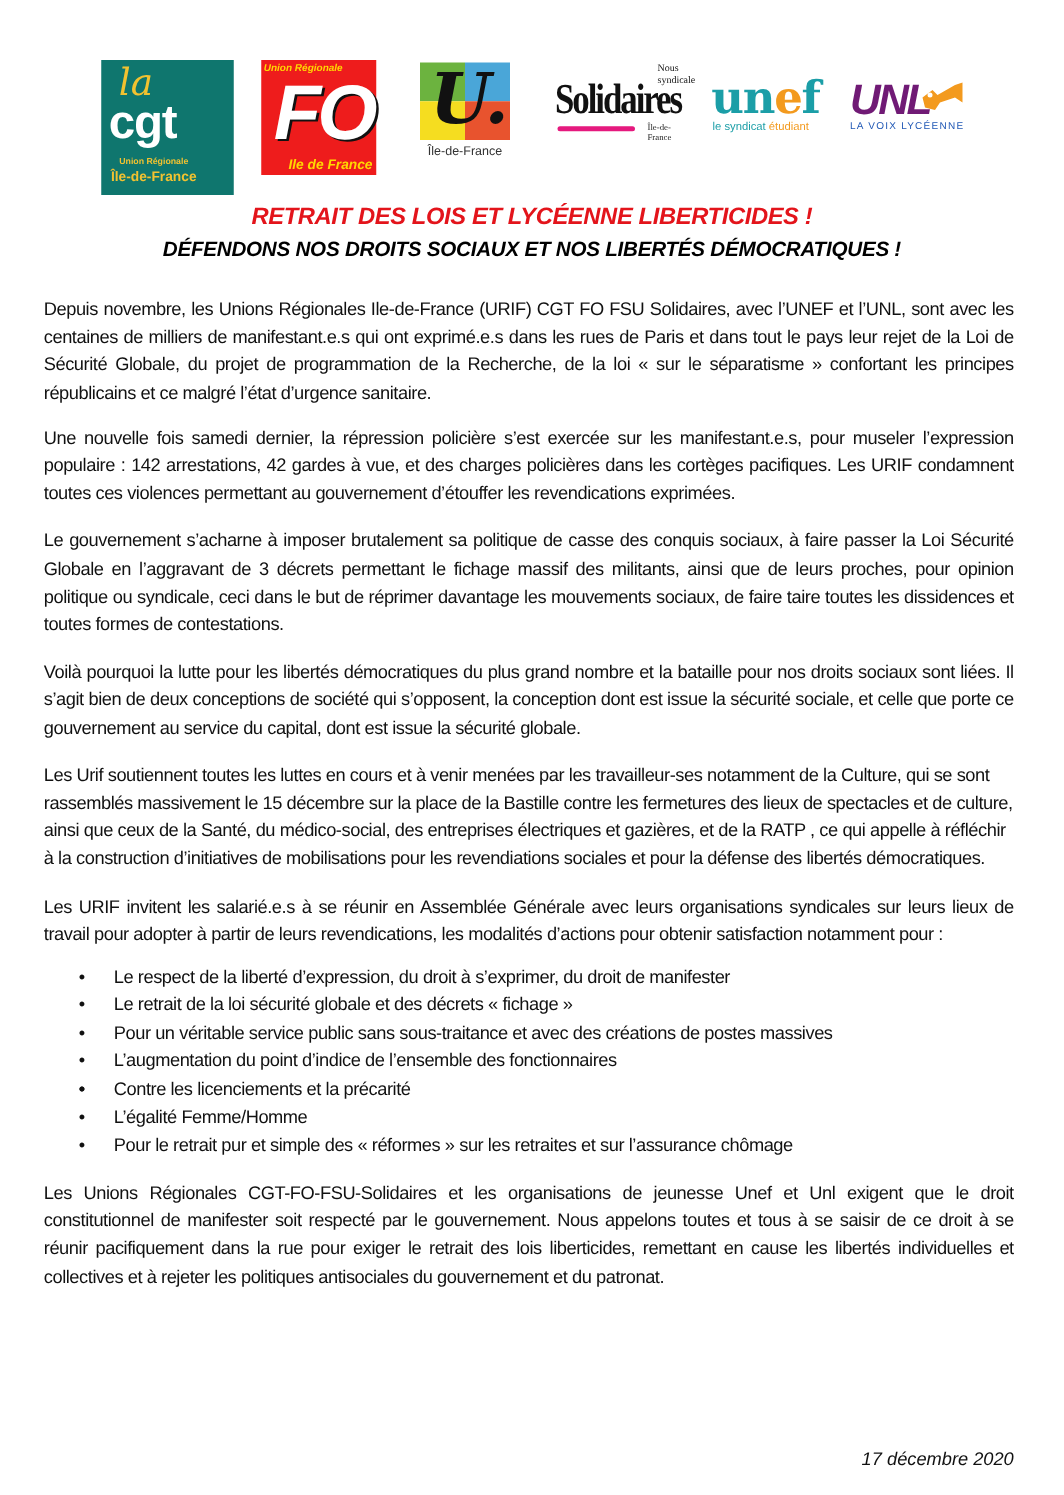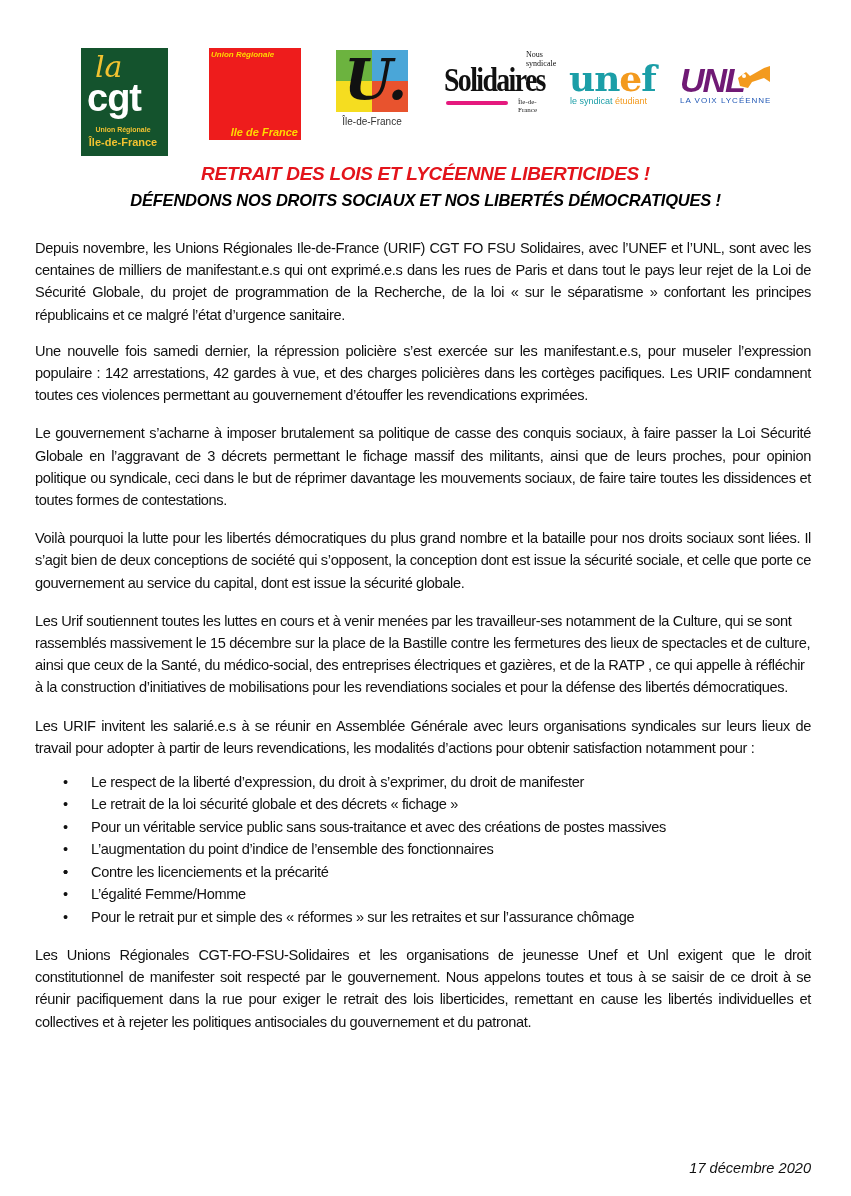--- a/index.html
+++ b/index.html
@@ -1,21 +1,21 @@
 <!DOCTYPE html>
 <html><head>
   <meta charset="utf-8">
   <style>
     html, body { margin: 0; padding: 0; background: #ffffff; }
     body { width: 851px; height: 1196px; position: relative; overflow: hidden;
            font-family: "Liberation Sans", sans-serif; color: #111; }
     .logos { position: absolute; top: 46px; left: 0; width: 851px; height: 112px; }
     .logo { position: absolute; }
     
-    .cgt { left: 81px; top: 2px; width: 87px; height: 108px; background: #14532d; }
+    .cgt { left: 81px; top: 2px; width: 106px; height: 108px; background: #0f766e; }
     .cgt .la { position: absolute; left: 14px; top: 4px; font-family: "DejaVu Serif", serif; font-style: italic;
                font-size: 30px; color: #f2c230; line-height: 30px; }
     .cgt .cg { position: absolute; left: 6px; top: 30px; font-family: "Liberation Sans", sans-serif; font-weight: bold;
                font-size: 38px; color: #fff; line-height: 40px; letter-spacing: -1px; }
     .cgt .ur { position: absolute; left: 0; width: 84px; text-align: center; top: 78px; font-size: 7px; font-weight: bold; color: #f2c230; }
     .cgt .idf { position: absolute; left: 0; width: 84px; text-align: center; top: 88px; font-size: 11px; font-weight: bold; color: #f2c230; }
     
     .fo { left: 209px; top: 2px; width: 92px; height: 92px; background: #ee1c1c; }
     .fo .ur { position: absolute; left: 2px; top: 2px; font-size: 8px; font-style: italic; font-weight: bold; color: #ffd800; }
     .fo .big { position: absolute; left: 10px; top: 10px; font-size: 62px; font-style: italic; font-weight: bold; color: #fff;
@@ -74,20 +74,21 @@
 
 <div class="logos">
   <div class="logo cgt">
     <span class="la">la</span>
     <span class="cg">cgt</span>
     <span class="ur">Union Régionale</span>
     <span class="idf">Île-de-France</span>
   </div>
   <div class="logo fo">
     <span class="ur">Union Régionale</span>
+    <span class="big">FO</span>
     <span class="idf">Ile de France</span>
   </div>
   <div class="logo fsu">
     <div class="q q1"></div>
     <div class="q q2"></div>
     <div class="q q3"></div>
     <div class="q q4"></div>
     <span class="u">U.</span>
   </div>
   <div class="logo fsu-label">Île-de-France</div>

